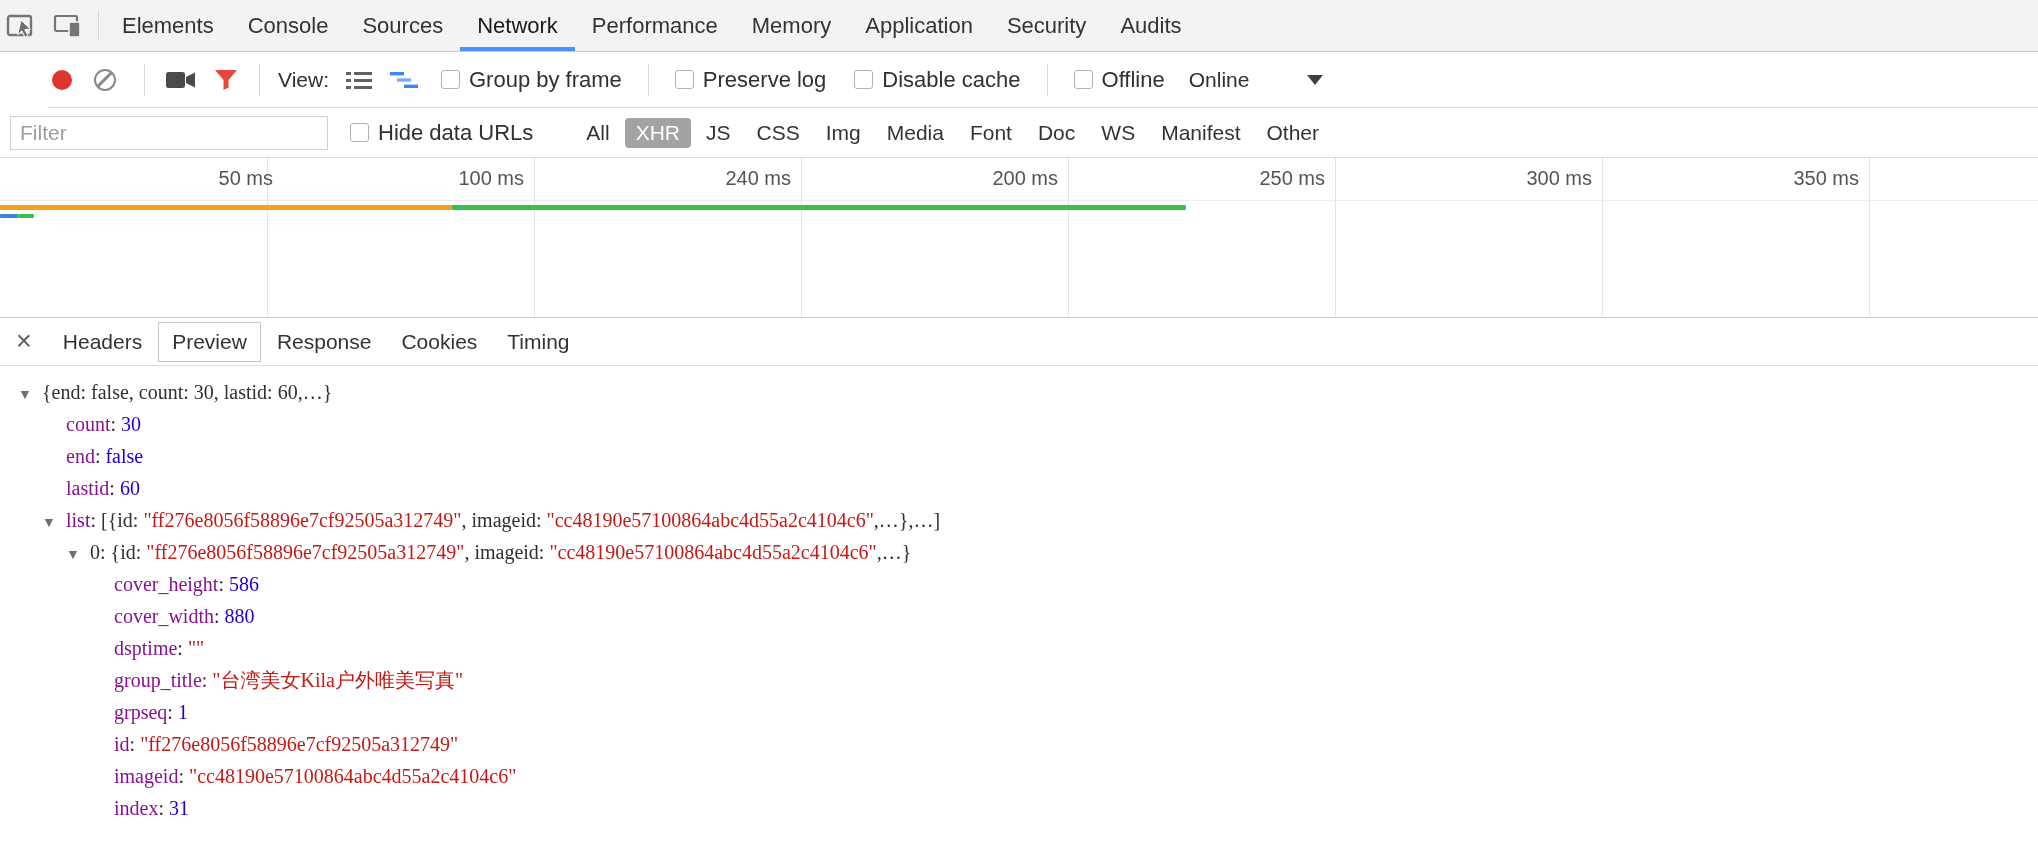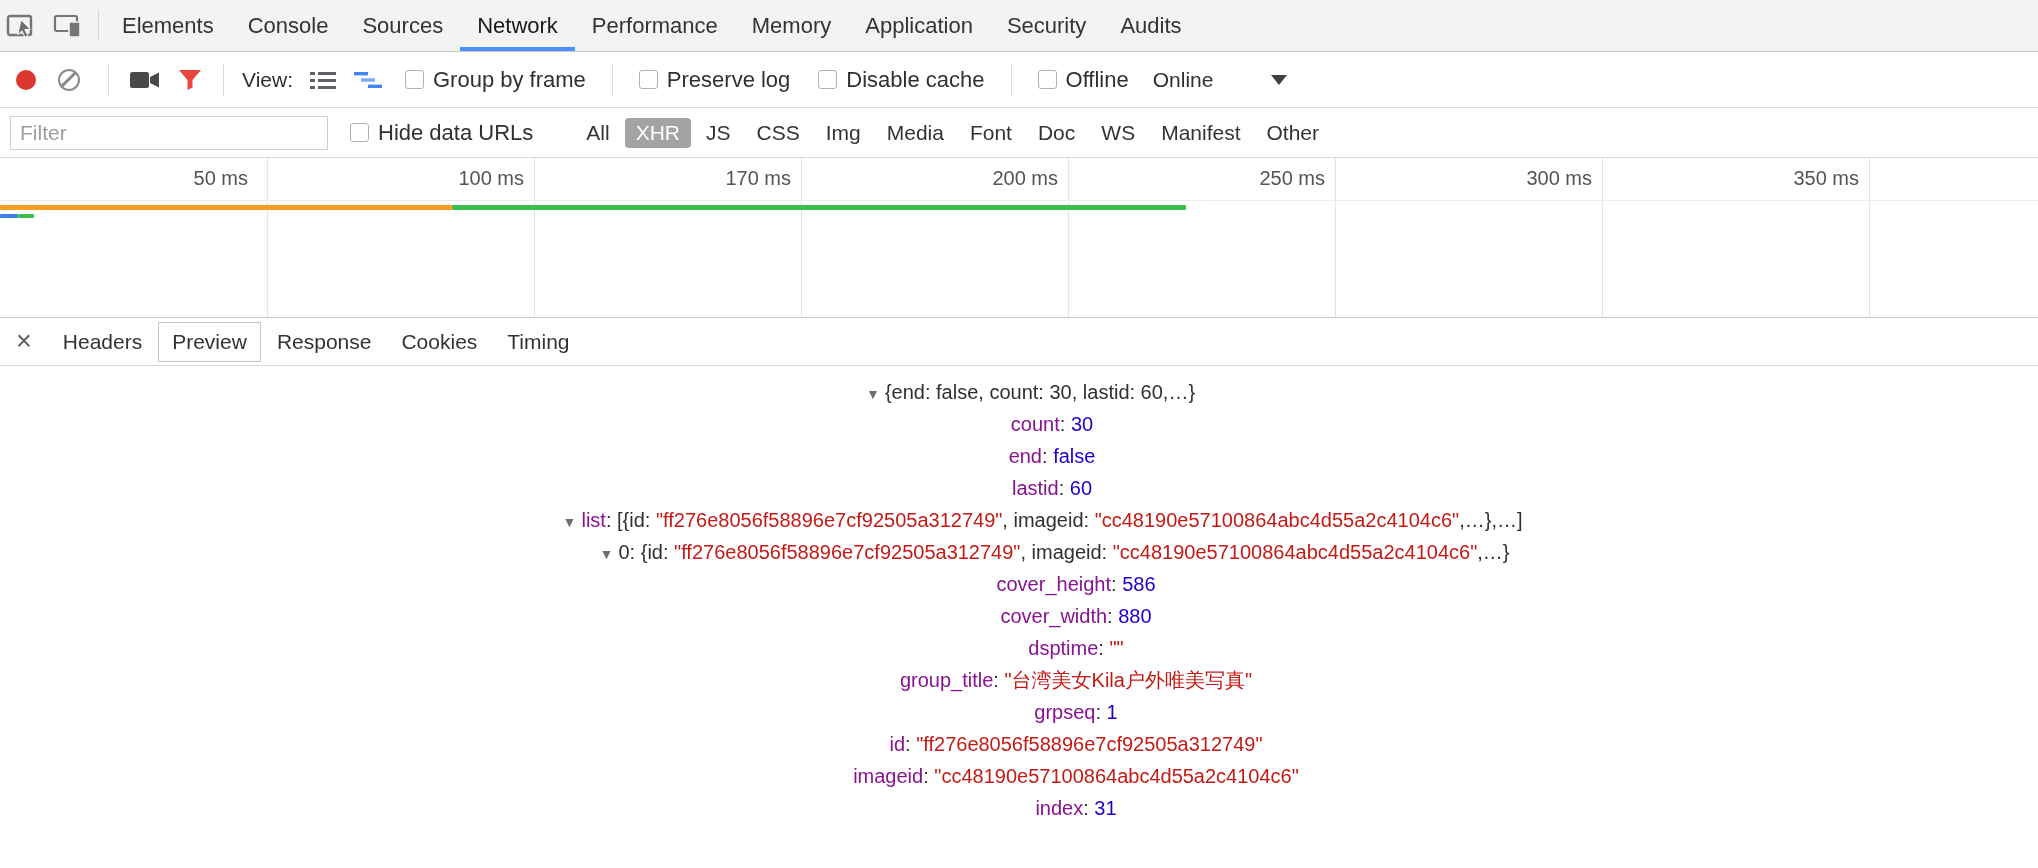--- a/index.html
+++ b/index.html
@@ -10,21 +10,21 @@
   
   .tabbar { height:52px; flex:0 0 52px; display:flex; align-items:stretch;
             background:#f3f3f3; border-bottom:1px solid #c9c9c9; }
   .iconbtn { width:46px; display:flex; align-items:center; justify-content:center; cursor:pointer; }
   .tabsep { width:1px; background:#d6d6d6; margin:10px 6px; }
   .tab { display:flex; align-items:center; padding:0 17px; font-size:22px; color:#333; cursor:pointer; }
   .tab.active { color:#1a1a1a; box-shadow: inset 0 -4px 0 #4d90fe; }
 
   
   .toolbar { height:56px; flex:0 0 56px; display:flex; align-items:center;
-             background:#fff; border-bottom:1px solid #dadada; padding-left:14px; }
+             background:#fff; border-bottom:1px solid #dadada; padding-left:2px;margin-left:48px; }
   .record-dot { width:20px; height:20px; border-radius:50%; background:#dd362e; margin:0 14px 0 2px; cursor:pointer; }
   .clear-btn { width:22px; height:22px; border:2.5px solid #8a8a8a; border-radius:50%;
                position:relative; margin:0 16px 0 8px; cursor:pointer; }
   .clear-btn::after { content:""; position:absolute; left:-1px; top:7.5px; width:19px; height:2.5px;
                       background:#8a8a8a; transform:rotate(-45deg); }
   .vsep { width:1px; height:32px; background:#d9d9d9; margin:0 12px; }
   .tb-icon { display:flex; align-items:center; justify-content:center; margin:0 9px; cursor:pointer; }
   .tb-label { font-size:21px; color:#303030; margin:0 8px 0 6px; }
   .cbgroup { display:flex; align-items:center; }
   .cb { display:flex; align-items:center; margin:0 14px; cursor:pointer; }
@@ -68,21 +68,21 @@
                  padding-left:10px; font-size:20px; color:#2e2e2e; }
 
   .right { flex:1; min-width:0; display:flex; flex-direction:column; background:#fff; }
   .detail-tabs { height:48px; flex:0 0 48px; display:flex; align-items:center; border-bottom:1px solid #dcdcdc;
                  padding-left:16px; }
   .close-x { font-size:27px; color:#5f5f5f; margin-right:16px; cursor:pointer; line-height:1; }
   .dtab { font-size:21px; color:#333; padding:7px 13px; border:1px solid transparent; margin:0 1px; cursor:pointer; }
   .dtab.selected { background:#fff; border:1px solid #c5c5c5; }
 
   .preview { flex:1; overflow:hidden; padding-top:10px;
-             font-family:Liberation Sans, sans-serif; font-size:20px;text-align:center; }
+             font-family:Liberation Serif, serif; font-size:20px; }
   .tree-line { height:32px; line-height:32px; white-space:nowrap; }
   .expander { display:inline-block; width:24px; font-size:14px; color:#6f6f6f; cursor:pointer; }
   .expander-space { display:inline-block; width:24px; }
   .seg-p { color:#303030; }
   .seg-k { color:#881391; }
   .seg-n { color:#1c00cf; }
   .seg-s { color:#c41a16; }
 </style>
 </head>
 <body>
@@ -197,25 +197,25 @@
         <div class="pill">Doc</div>
         <div class="pill">WS</div>
         <div class="pill">Manifest</div>
         <div class="pill">Other</div>
       </div>
   </div>
 
   <div class="timeline">
     <div>
         <div class="gridline" style="left: 267px;"></div>
-        <div class="ticklabel" style="left: 68px;">50 ms</div>
+        <div class="ticklabel" style="left: 93px;">50 ms</div>
         <div class="gridline" style="left: 534px;"></div>
         <div class="ticklabel" style="left: 344px;">100 ms</div>
         <div class="gridline" style="left: 801px;"></div>
-        <div class="ticklabel" style="left: 611px;">170 ms</div>
+        <div class="ticklabel" style="left: 611px;">240 ms</div>
         <div class="gridline" style="left: 1068px;"></div>
         <div class="ticklabel" style="left: 878px;">200 ms</div>
         <div class="gridline" style="left: 1335px;"></div>
         <div class="ticklabel" style="left: 1145px;">250 ms</div>
         <div class="gridline" style="left: 1602px;"></div>
         <div class="ticklabel" style="left: 1412px;">300 ms</div>
         <div class="gridline" style="left: 1869px;"></div>
         <div class="ticklabel" style="left: 1679px;">350 ms</div>
       </div>
     <div class="tickrow-border"></div>

